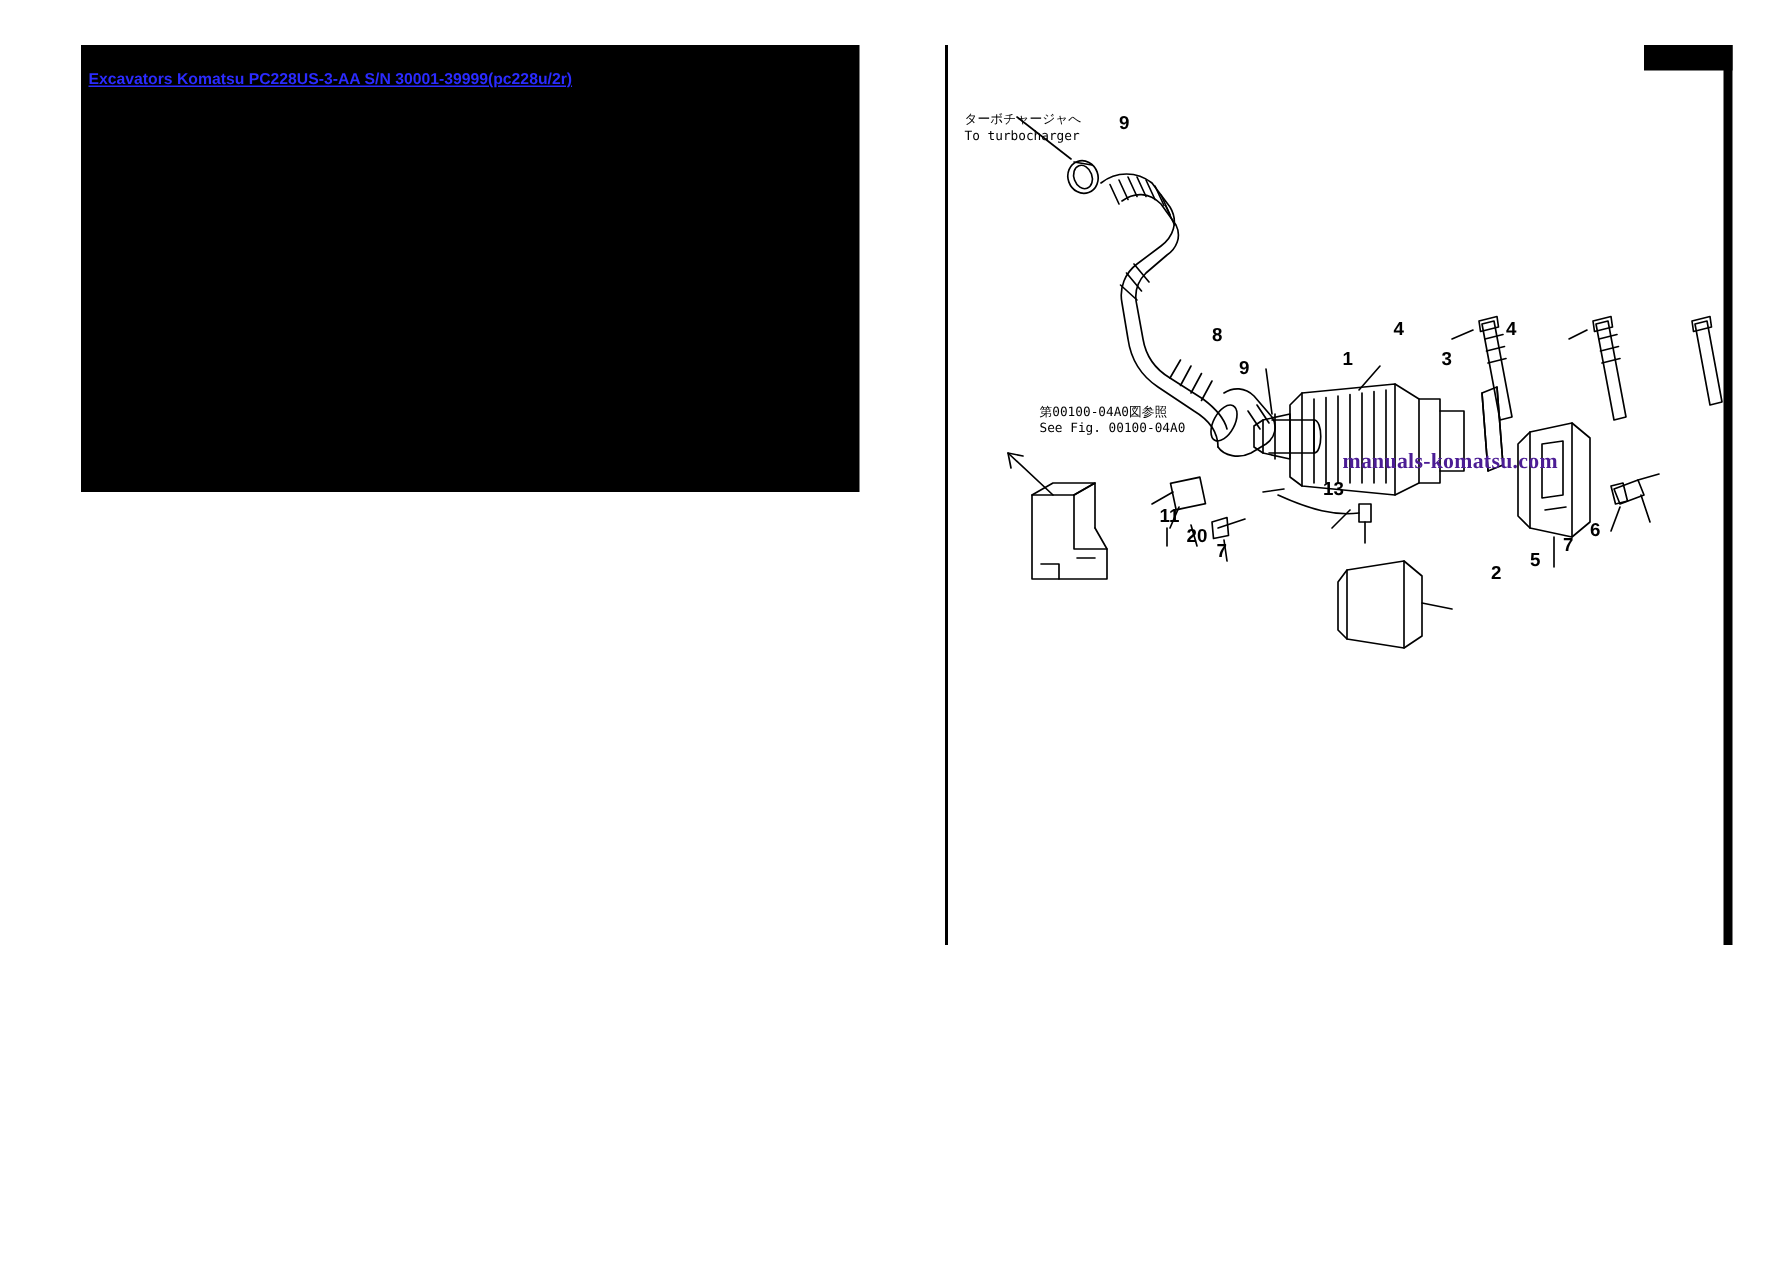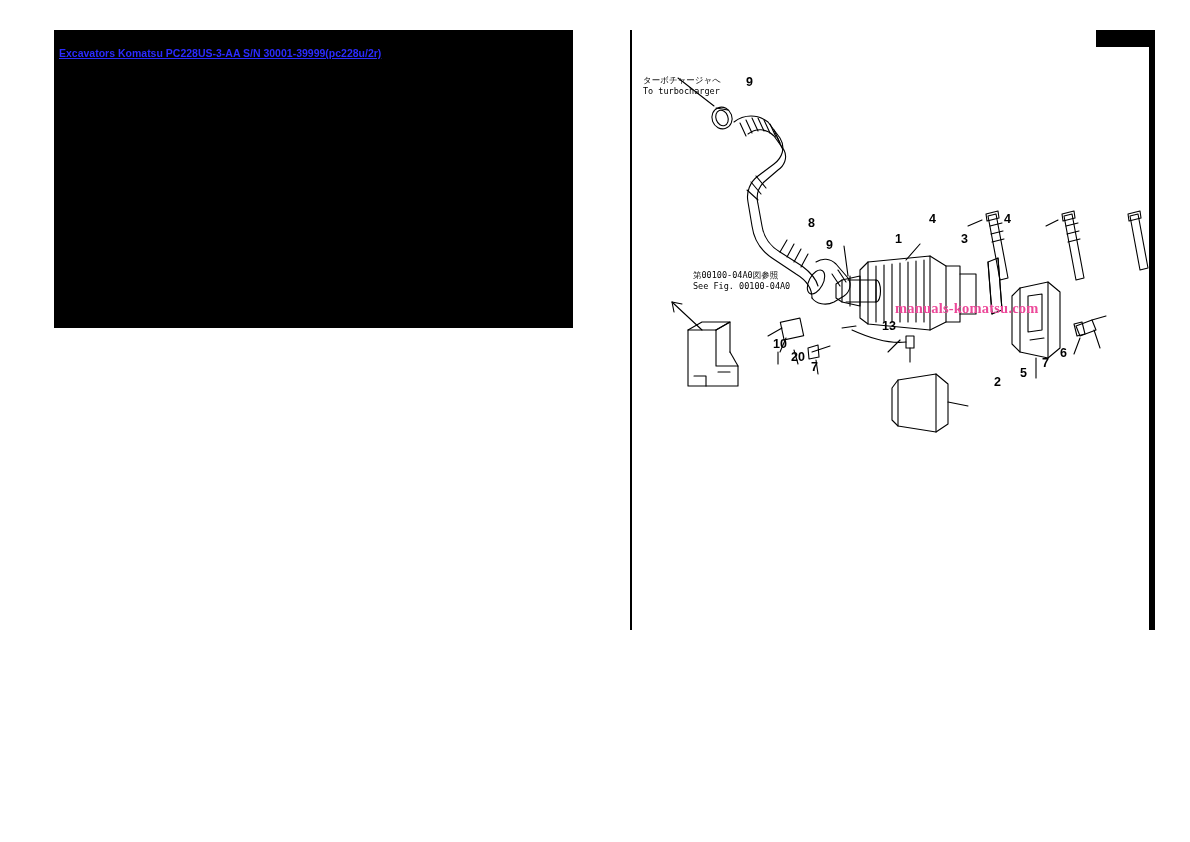--- a/index.html
+++ b/index.html
@@ -115,21 +115,21 @@
     color: #000;
   }
 
   .watermark {
     position: absolute;
     left: 265px;
     top: 270px;
     font-family: "Liberation Serif", serif;
     font-size: 14.5px;
     font-weight: bold;
-    color: #ec4899;
+    color: #4c1d95;
     letter-spacing: 0.2px;
     white-space: nowrap;
   }
 
   svg.art {
     position: absolute;
     left: 0;
     top: 0;
     width: 525px;
     height: 600px;
@@ -284,21 +284,21 @@
     <div class="jp-note" style="left:18px; top:240px;margin-left:45px;"><span>第00100-04A0図参照</span>
 <span>See Fig. 00100-04A0</span></div>
 
     <div class="callout" style="left:116px; top:45px;">9</div>
     <div class="callout" style="left:178px; top:186px;">8</div>
     <div class="callout" style="left:265px; top:202px;">1</div>
     <div class="callout" style="left:196px; top:208px;">9</div>
     <div class="callout" style="left:299px; top:182px;">4</div>
     <div class="callout" style="left:374px; top:182px;">4</div>
     <div class="callout" style="left:331px; top:202px;">3</div>
-    <div class="callout" style="left:143px; top:307px;">10</div>
+    <div class="callout" style="left:143px; top:307px;">11</div>
     <div class="callout" style="left:161px; top:320px;">20</div>
     <div class="callout" style="left:181px; top:330px;">7</div>
     <div class="callout" style="left:252px; top:289px;">13</div>
     <div class="callout" style="left:390px; top:336px;">5</div>
     <div class="callout" style="left:412px; top:326px;">7</div>
     <div class="callout" style="left:430px; top:316px;">6</div>
     <div class="callout" style="left:391px; top:345px;"></div>
     <div class="callout" style="left:364px; top:345px;">2</div>
 
     <div class="watermark">manuals-komatsu.com</div>

